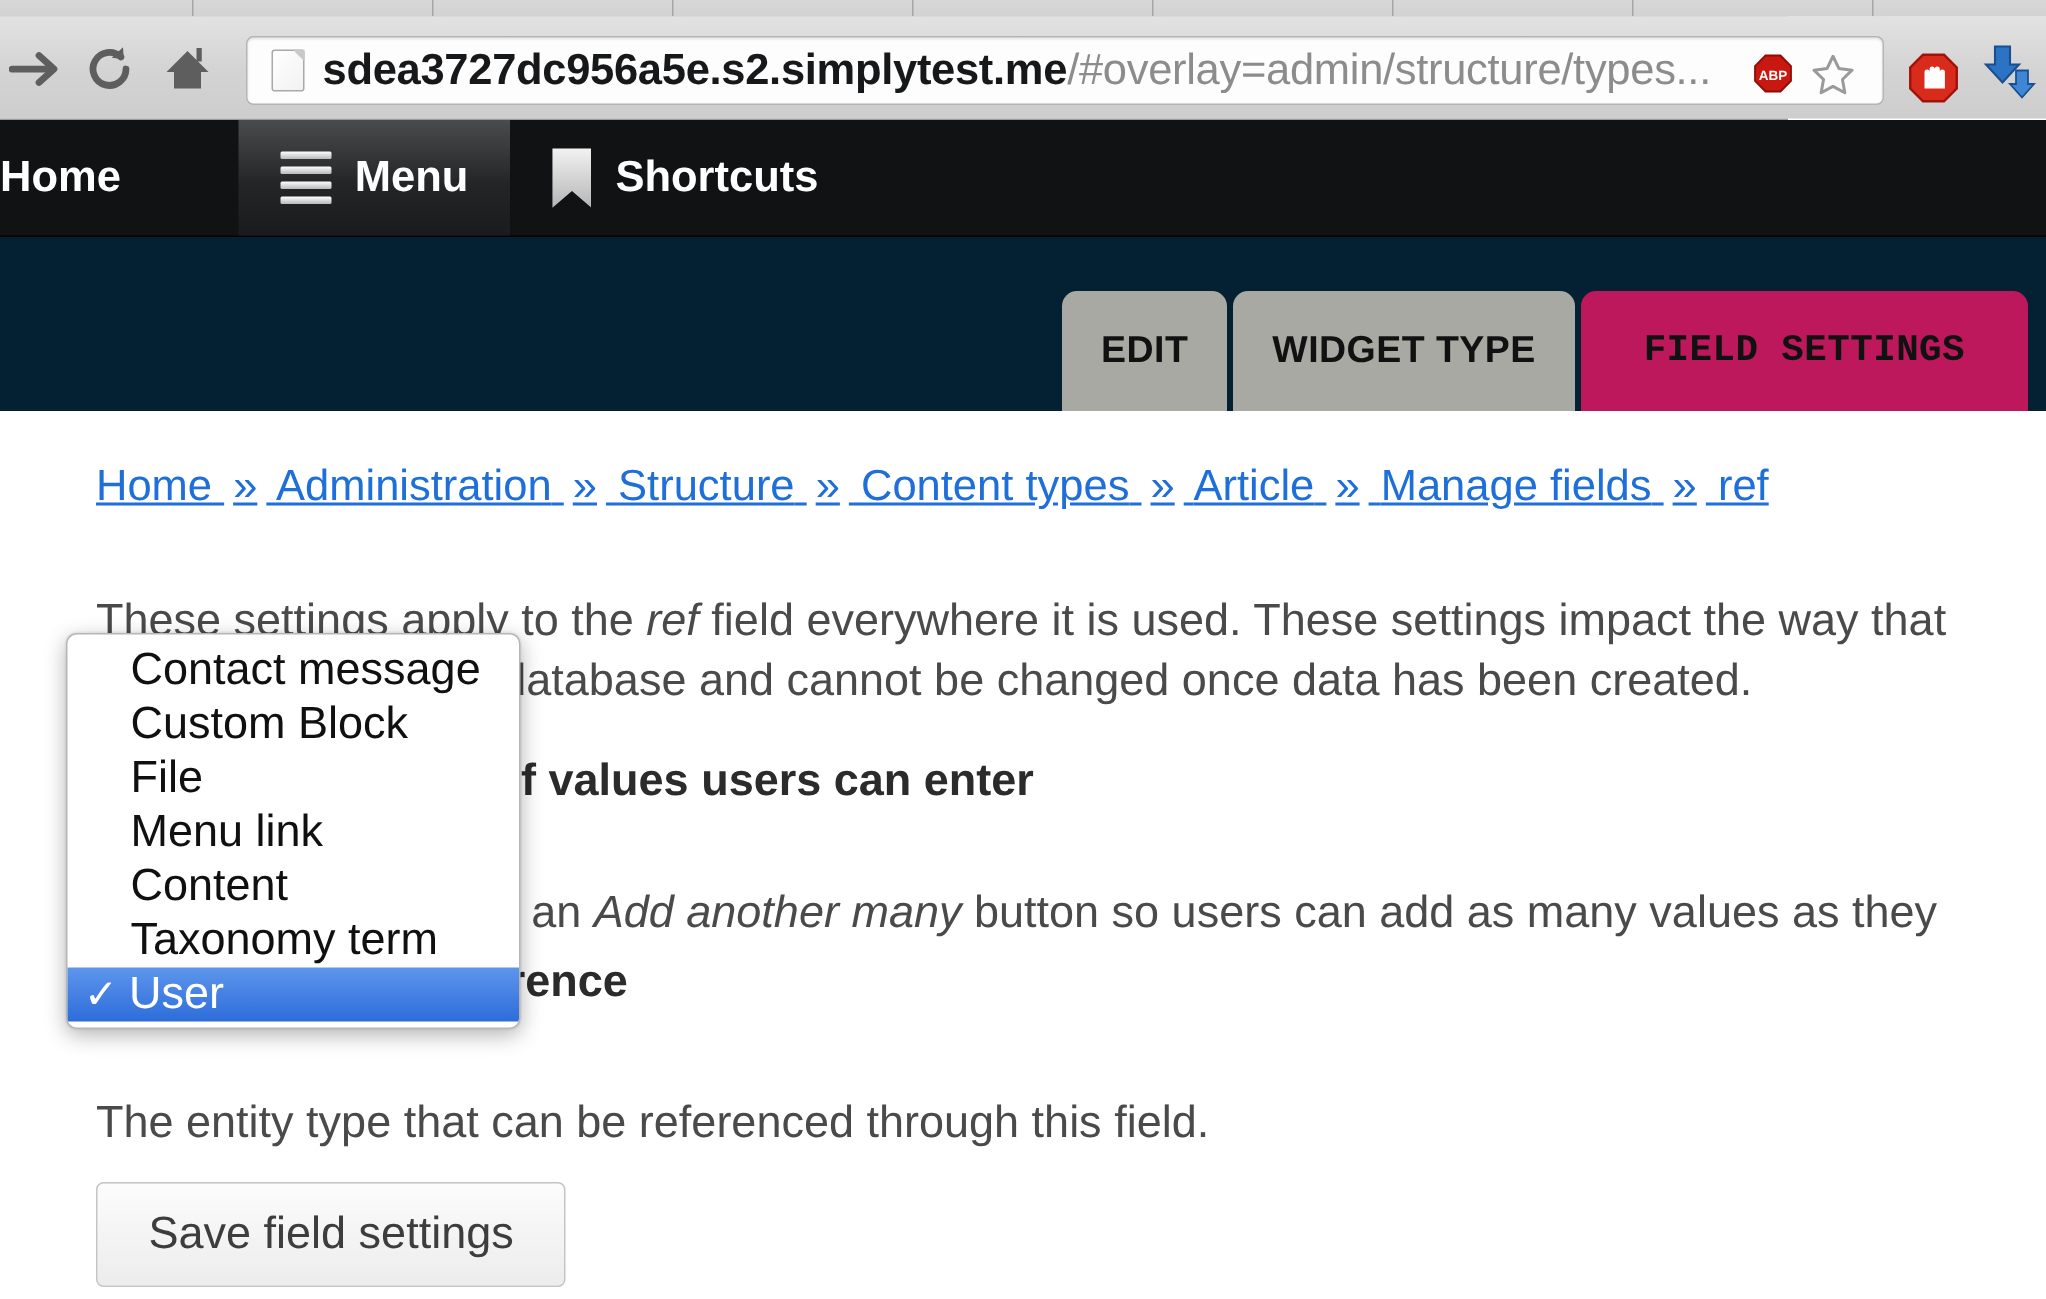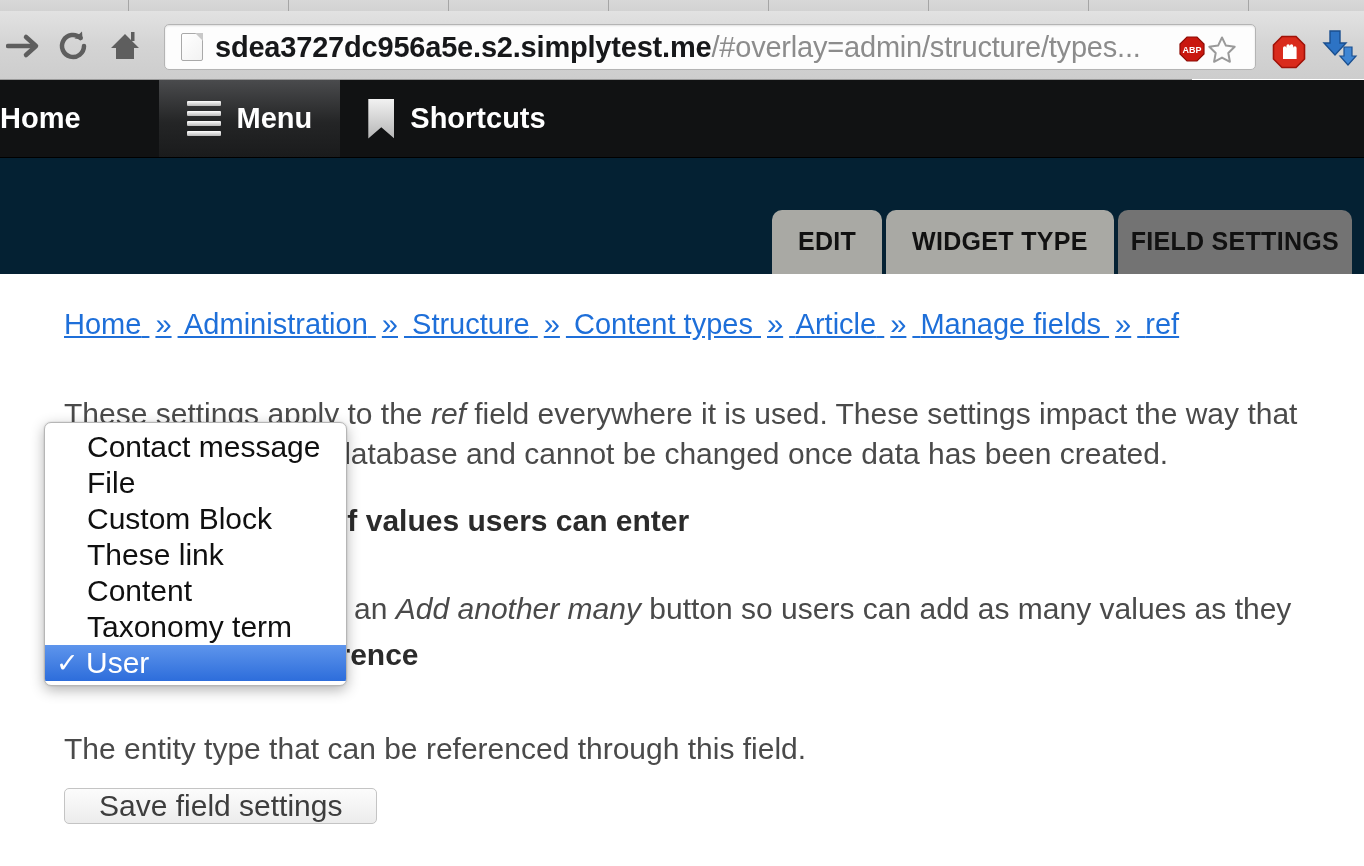--- a/index.html
+++ b/index.html
@@ -58,21 +58,21 @@
     border-color: transparent #c9c9c9 transparent transparent;
   }
   #url-text {
     font-size: 29px; letter-spacing: -.2px; white-space: nowrap;
     flex: 1 1 auto; overflow: hidden;
   }
   #url-host { color: #17181a; font-weight: 600; }
   #url-path { color: #8c8c8c; }
 
   #abp-icon {
-    position: absolute; right: 50px; top: 11px; width: 26px; height: 26px; flex: 0 0 auto;
+    position: absolute; right: 60px; top: 11px; width: 26px; height: 26px; flex: 0 0 auto;
   }
   #bookmark-star { position: absolute; right: 18px; top: 10px; width: 30px; height: 30px; }
 
   #stop-hand-icon { position: absolute; left: 1272px; top: 24px; width: 34px; height: 34px; }
   #download-icon  { position: absolute; left: 1322px; top: 18px; width: 36px; height: 44px; }
 
   
   #admin-toolbar {
     position: absolute; left: 0; top: 80px; width: 1364px; height: 78px;
     background: #111213;
@@ -117,23 +117,23 @@
   }
 
   #overlay-tabs {
     position: absolute; right: 12px; bottom: 0;
     display: flex; align-items: flex-end; gap: 4px;
   }
   .ov-tab {
     background: #a9a9a4; color: #111111;
     font-size: 25px; font-weight: bold; letter-spacing: .3px;
     padding: 14px 26px 16px; border-radius: 10px 10px 0 0;
-    height: 64px; display: flex; align-items: center;
-  }
-  .ov-tab.active { background: #737373; padding: 14px 13px 16px; }
+    height: 80px; display: flex; align-items: center;
+  }
+  .ov-tab.active { background: #be185d; padding: 14px 42px 16px; font-family: Liberation Mono, monospace; }
 
   
   #page-body { position: absolute; left: 0; top: 274px; width: 1364px; height: 592px; background: #fff; }
   #breadcrumb {
     position: absolute; left: 64px; top: 34px;
     font-size: 29px; color: #1e6fd9; white-space: nowrap; text-decoration: underline;
   }
   #breadcrumb .sep { color: #1e6fd9; padding: 0 6px; }
   #breadcrumb .crumb { color: #1e6fd9; }
 
@@ -159,21 +159,21 @@
   #type-heading {
     position: absolute; left: 64px; top: 364px;
     font-size: 30px; font-weight: bold; color: #2b2b2b;
   }
   #entity-help-text {
     position: absolute; left: 64px; top: 458px;
     font-size: 30px; color: #4a4a4a;
   }
   #save-button {
     position: absolute; left: 64px; top: 514px;
-    padding: 0 34px; font-size: 30px; color: #3d3d3d;
+    padding: 17px 34px; font-size: 30px; color: #3d3d3d;
     background: linear-gradient(to bottom,#fcfcfc 0%,#ececec 100%);
     border: 1px solid #c4c4c4; border-radius: 5px;
   }
 
   
   #select-popup {
     position: absolute; left: 44px; top: 422px; width: 303px;
     background: #ffffff;
     border: 1px solid #b6b6b6; border-radius: 7px;
     box-shadow: 0 4px 14px rgba(0,0,0,.30), 0 0 0 1px rgba(0,0,0,.04);
@@ -342,29 +342,29 @@
 
 </div>
 
 <div id="select-popup">
   <div class="popup-option">
 
     <span>Contact message</span>
   </div>
   <div class="popup-option">
 
+    <span>Custom Block</span>
+  </div>
+  <div class="popup-option">
+
     <span>File</span>
   </div>
   <div class="popup-option">
 
-    <span>Custom Block</span>
-  </div>
-  <div class="popup-option">
-
-    <span>These link</span>
+    <span>Menu link</span>
   </div>
   <div class="popup-option">
 
     <span>Content</span>
   </div>
   <div class="popup-option">
 
     <span>Taxonomy term</span>
   </div>
   <div class="popup-option selected">

